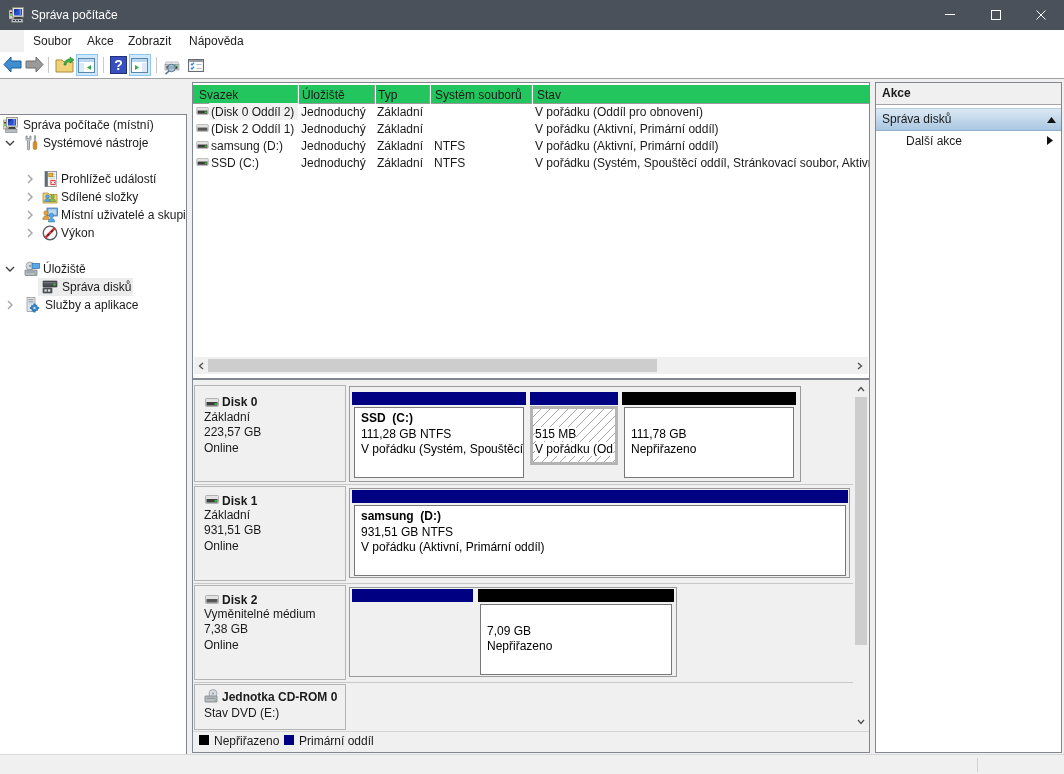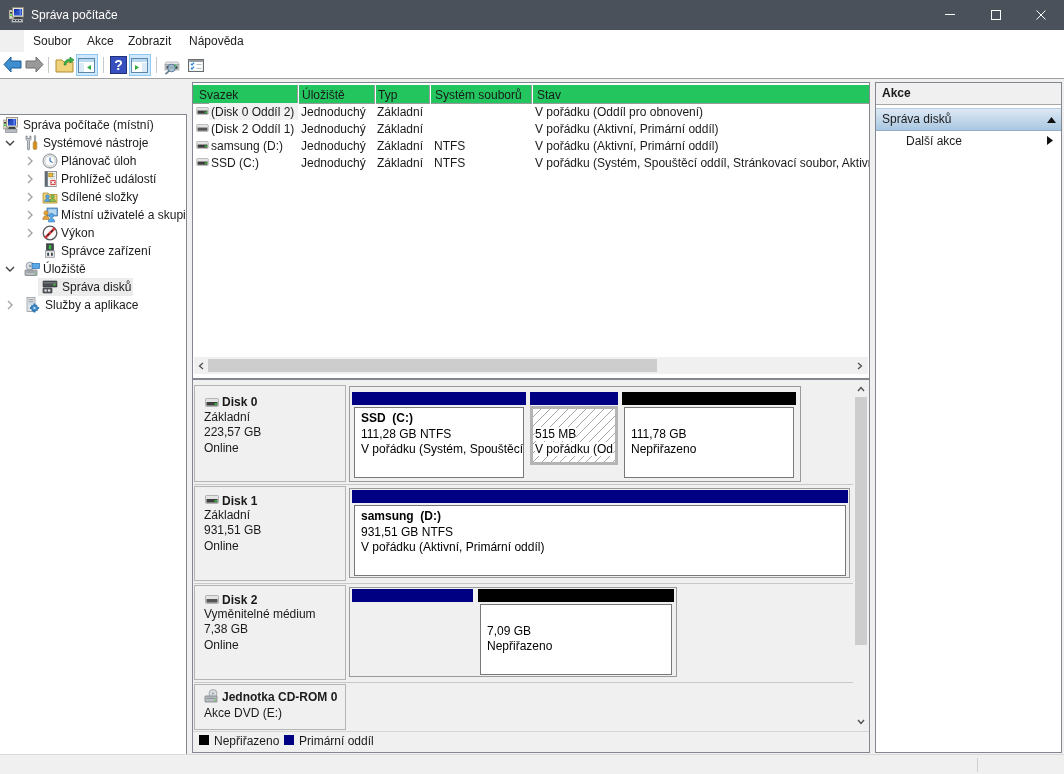--- a/index.html
+++ b/index.html
@@ -163,31 +163,20 @@
         <path d="M1 3 L5 7 L9 3" stroke="#3f3f3f" stroke-width="1.4" fill="none"></path>
       </svg>
     <svg class="abs" style="left:24px;top:1px" width="16" height="16" viewBox="0 0 16 16">
       <path d="M2 1 L2 4.5 L3.5 6 L3.5 14 Q3.5 15 4.5 15 Q5.5 15 5.5 14 L5.5 6 L7 4.5 L7 1 L5.8 1 L5.8 3.5 L3.2 3.5 L3.2 1 Z" fill="#c3c8cd" stroke="#787e84" stroke-width="0.7"></path>
       <rect x="10.2" y="0.8" width="1.6" height="6" fill="#b0b5ba" stroke="#7e8489" stroke-width="0.5"></rect>
       <rect x="9.2" y="6.5" width="3.6" height="8" rx="1.6" fill="#eda83c" stroke="#a87618" stroke-width="0.7"></rect>
       <rect x="10.4" y="7" width="1.2" height="7" fill="#c27d12"></rect>
     </svg>
     <div class="abs" style="left:43px">Systémové nástroje</div>
   </div>
-  <div class="trow" style="top:37px">
-    <svg class="chev" style="left:25px" width="10" height="10" viewBox="0 0 10 10">
-        <path d="M3 1 L7 5 L3 9" stroke="#a3a3a3" stroke-width="1.4" fill="none"></path>
-      </svg>
-    <svg class="abs" style="left:42px;top:1px" width="16" height="16" viewBox="0 0 16 16">
-      <circle cx="8" cy="8" r="7" fill="#e6e9ec" stroke="#8a9096"></circle>
-      <circle cx="8" cy="8" r="5.2" fill="#fbfbfb" stroke="#b4babe" stroke-width="0.6"></circle>
-      <path d="M8 4.5 L8 8 L10.6 9.6" stroke="#2a66b8" stroke-width="1.1" fill="none"></path>
-    </svg>
-    <div class="abs" style="left:61px">Plánovač úloh</div>
-  </div>
   <div class="trow" style="top:73px">
     <svg class="chev" style="left:25px" width="10" height="10" viewBox="0 0 10 10">
         <path d="M3 1 L7 5 L3 9" stroke="#a3a3a3" stroke-width="1.4" fill="none"></path>
       </svg>
     <svg class="abs" style="left:42px;top:1px" width="16" height="16" viewBox="0 0 16 16">
       <path d="M1 4 L6 4 L7.5 5.5 L15 5.5 L15 14 L1 14 Z" fill="#efd27a" stroke="#b08d2f" stroke-width="0.8"></path>
       <circle cx="5.5" cy="7.5" r="1.8" fill="#58a8e8" stroke="#2a6ca8" stroke-width="0.5"></circle>
       <path d="M2.5 12.5 C2.5 10.5 4 9.5 5.5 9.5 C7 9.5 8.5 10.5 8.5 12.5 Z" fill="#58a8e8" stroke="#2a6ca8" stroke-width="0.5"></path>
       <circle cx="10.5" cy="7.5" r="1.8" fill="#8ac050" stroke="#4a7a28" stroke-width="0.5"></circle>
       <path d="M7.5 12.5 C7.5 10.5 9 9.5 10.5 9.5 C12 9.5 13.5 10.5 13.5 12.5 Z" fill="#8ac050" stroke="#4a7a28" stroke-width="0.5"></path>
@@ -225,30 +214,20 @@
   <div class="trow" style="top:109px">
     <svg class="chev" style="left:25px" width="10" height="10" viewBox="0 0 10 10">
         <path d="M3 1 L7 5 L3 9" stroke="#a3a3a3" stroke-width="1.4" fill="none"></path>
       </svg>
     <svg class="abs" style="left:42px;top:1px" width="16" height="16" viewBox="0 0 16 16">
       <circle cx="8" cy="8" r="6.8" fill="#fbfbfb" stroke="#55595e" stroke-width="1.3"></circle>
       <path d="M3.2 12.8 L12.8 3.2" stroke="#d23438" stroke-width="2.6"></path>
       <path d="M5.4 10.6 L7 9 M9 7 L10.6 5.4" stroke="#2a2a2a" stroke-width="1.4"></path>
     </svg>
     <div class="abs" style="left:61px">Výkon</div>
-  </div>
-  <div class="trow" style="top:127px">
-    <svg class="abs" style="left:42px;top:1px" width="16" height="16" viewBox="0 0 16 16">
-      <rect x="4.5" y="0.8" width="7" height="7" fill="#43474c" stroke="#26292d" stroke-width="0.6"></rect>
-      <rect x="6.8" y="2.2" width="2.4" height="4" fill="#35c040"></rect>
-      <rect x="3.5" y="7.8" width="9" height="6.5" fill="#e3e5e7" stroke="#8a9096" stroke-width="0.7"></rect>
-      <rect x="5.2" y="9.8" width="1.8" height="3" fill="#43474c"></rect>
-      <rect x="9" y="9.8" width="1.8" height="3" fill="#43474c"></rect>
-    </svg>
-    <div class="abs" style="left:61px">Správce zařízení</div>
   </div>
   <div class="trow" style="top:145px">
     <svg class="chev" style="left:5px" width="10" height="10" viewBox="0 0 10 10">
         <path d="M1 3 L5 7 L9 3" stroke="#3f3f3f" stroke-width="1.4" fill="none"></path>
       </svg>
     <svg class="abs" style="left:24px;top:1px" width="16" height="16" viewBox="0 0 16 16">
       <circle cx="6" cy="5" r="4" fill="#d8dde2" stroke="#8a9096" stroke-width="0.7"></circle>
       <circle cx="6" cy="5" r="1.2" fill="#9aa0a5"></circle>
       <rect x="8" y="2.5" width="7.5" height="5" fill="#58a8e8" stroke="#2a6ca8" stroke-width="0.7"></rect>
       <rect x="1" y="9" width="12" height="5.5" rx="0.5" fill="#b9bec3" stroke="#6e7276" stroke-width="0.7"></rect>
@@ -417,21 +396,21 @@
 
     <div class="infobox" style="top:304px;height:46px">
       <svg class="abs" style="left:9px;top:4px" width="16" height="14" viewBox="0 0 16 14">
         <circle cx="9" cy="4.5" r="4" fill="#d8dde2" stroke="#8a9096" stroke-width="0.7"></circle>
           <circle cx="9" cy="4.5" r="1.1" fill="#9aa0a5"></circle>
         <rect x="1" y="7" width="12" height="6" rx="0.5" fill="#b9bec3" stroke="#6e7276" stroke-width="0.7"></rect>
         <rect x="2.5" y="8.8" width="9" height="1" fill="#898e93"></rect>
         <rect x="10.5" y="10.8" width="1.5" height="1" fill="#46d338"></rect>
       </svg>
       <div class="ib-title" style="top:5px">Jednotka CD-ROM 0</div>
-      <div class="ib-lines" style="top:21px">Akce DVD (E:)</div>
+      <div class="ib-lines" style="top:21px">Stav DVD (E:)</div>
     </div>
 
     <div class="sbar" style="left:660px;top:0;width:16px;height:351px">
       <svg class="abs" style="left:4px;top:6px" width="8" height="6" viewBox="0 0 8 6">
           <path d="M1 5 L4 1.5 L7 5" stroke="#4e4e4e" stroke-width="1.3" fill="none"></path>
         </svg>
       <svg class="abs" style="left:4px;bottom:6px" width="8" height="6" viewBox="0 0 8 6">
           <path d="M1 1 L4 4.5 L7 1" stroke="#4e4e4e" stroke-width="1.3" fill="none"></path>
         </svg>
       <div class="sthumb" style="left:2px;top:17px;width:12px;height:248px"></div>

